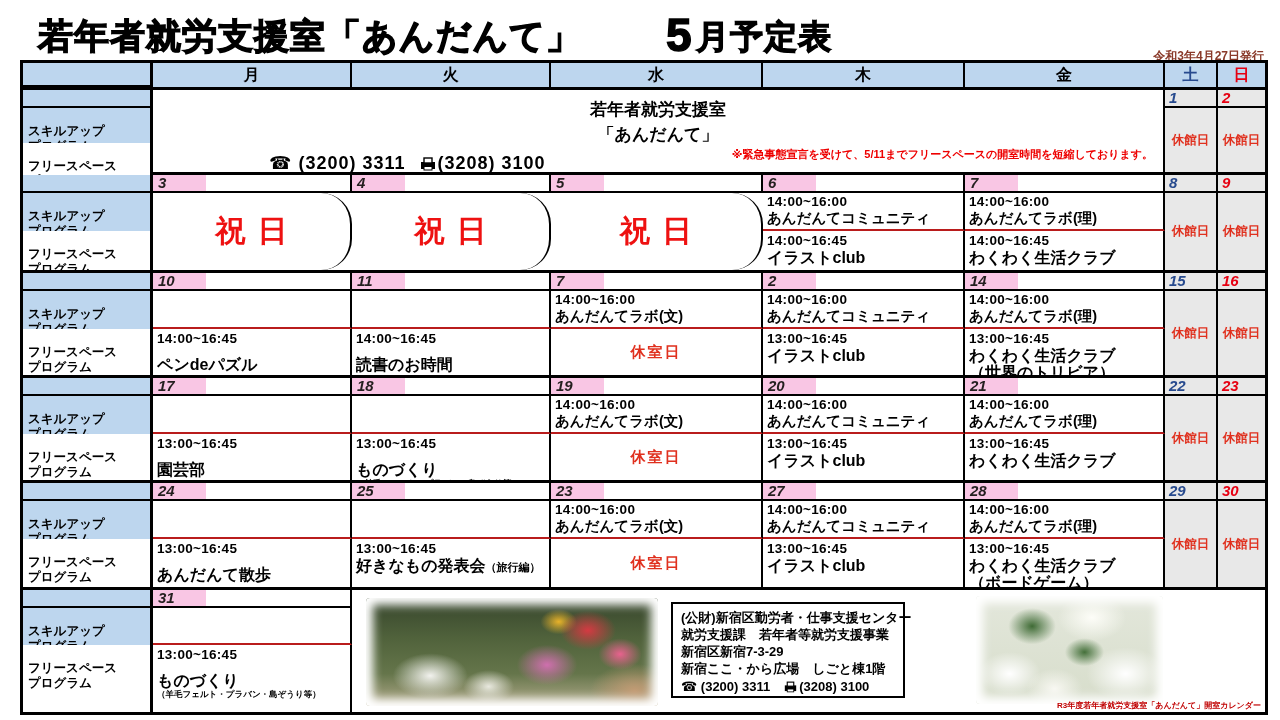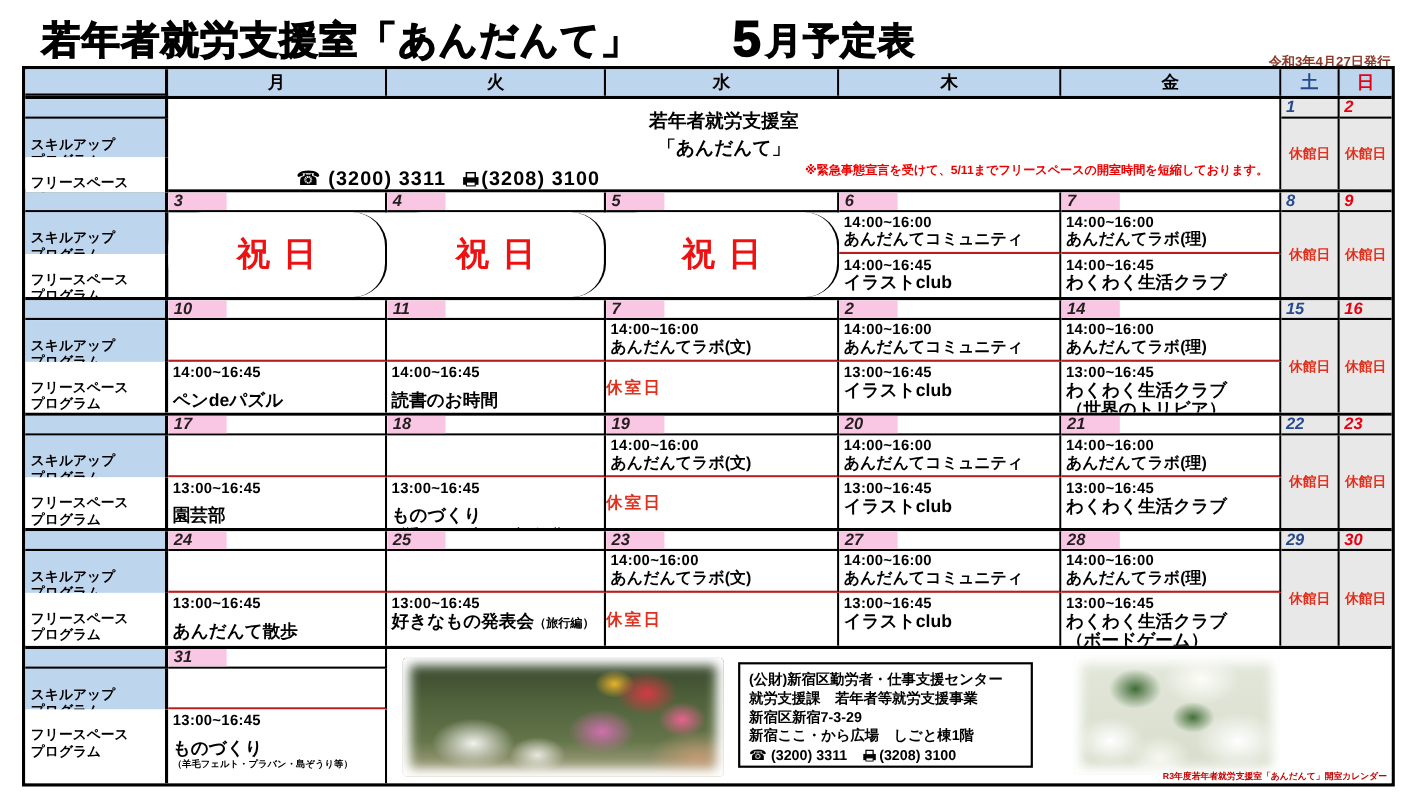--- a/index.html
+++ b/index.html
@@ -42,21 +42,21 @@
   .ev-time{font-size:13.5px;font-weight:bold;letter-spacing:.3px;line-height:1.15;}
   .ev-name{font-size:16px;font-weight:bold;line-height:1.12;}
   .skill-cell .ev-name{font-size:14.5px;}
   .gap .ev-name{margin-top:9px;}
   .ev-name-small{font-size:11px;font-weight:bold;}
   .ev-sub{font-size:8.5px;font-weight:bold;line-height:1.1;margin-top:1px;}
   .holiday-cell{display:flex;align-items:center;justify-content:center;border-radius:31px;}
   .holiday-txt{color:#ee1111;font-size:30px;font-weight:bold;letter-spacing:12px;text-indent:12px;}
   .closed-cell{display:flex;align-items:center;justify-content:center;}
   .closed-txt{color:#e0301e;font-size:12.5px;font-weight:bold;white-space:nowrap;}
-  .room-closed-cell{display:flex;align-items:center;justify-content:flex-start;}
+  .room-closed-cell{display:flex;align-items:center;justify-content:center;}
   .room-closed-txt{color:#e0301e;font-size:15px;font-weight:bold;letter-spacing:2px;}
   
   .info-cell{padding:2px 6px;}
   .info-l1{font-size:17px;font-weight:bold;text-align:center;margin-top:6px;}
   .info-l2{font-size:17px;font-weight:bold;text-align:center;margin-top:2px;}
   .info-phone{font-size:18px;font-weight:bold;margin-top:6px;margin-left:110px;letter-spacing:1px;}
   .notice{position:absolute;right:10px;bottom:10px;font-size:11px;font-weight:bold;color:#ee0000;}
   .fax-svg{vertical-align:-2px;margin:0 2px 0 14px;}
   
   .bottom-merged{background:#fff;}
@@ -73,21 +73,21 @@
       linear-gradient(180deg,#36452c 0%,#51633c 38%,#75865560 70%,#b3ab8c 100%),#5b6b44;}
   .photo2{left:624px;top:6px;width:187px;height:108px;
     background:
       radial-gradient(34px 26px at 30% 28%,#3f6b35 0%,rgba(63,107,53,0) 70%),
       radial-gradient(28px 20px at 58% 52%,#44703a 0%,rgba(68,112,58,0) 70%),
       radial-gradient(40px 28px at 18% 72%,#ffffff 0%,rgba(255,255,255,0) 78%),
       radial-gradient(44px 30px at 62% 20%,#fdfdf8 0%,rgba(253,253,248,0) 78%),
       radial-gradient(50px 34px at 80% 72%,#ffffff 0%,rgba(255,255,255,0) 78%),
       radial-gradient(36px 26px at 42% 86%,#f8f8f2 0%,rgba(248,248,242,0) 78%),
       linear-gradient(180deg,#e3e7db 0%,#d7ddcb 100%);}
-  .contact-box{position:absolute;left:319px;top:12px;width:268px;height:96px;border:2px solid #000;
+  .contact-box{position:absolute;left:319px;top:12px;width:234px;height:96px;border:2px solid #000;
                background:#fff;padding:5px 8px;box-sizing:border-box;}
   .contact-line{font-size:13px;font-weight:bold;line-height:1.32;white-space:nowrap;}
   .caption{position:absolute;right:4px;bottom:1px;font-size:8px;font-weight:bold;color:#c00000;}
   .phone-glyph{font-weight:bold;}
 </style>
 </head>
 <body>
 
 <div class="titlebar">
   <span class="main-title">若年者就労支援室「あんだんて」</span><span class="month-num">5</span> <span class="month-suffix">月予定表</span>

